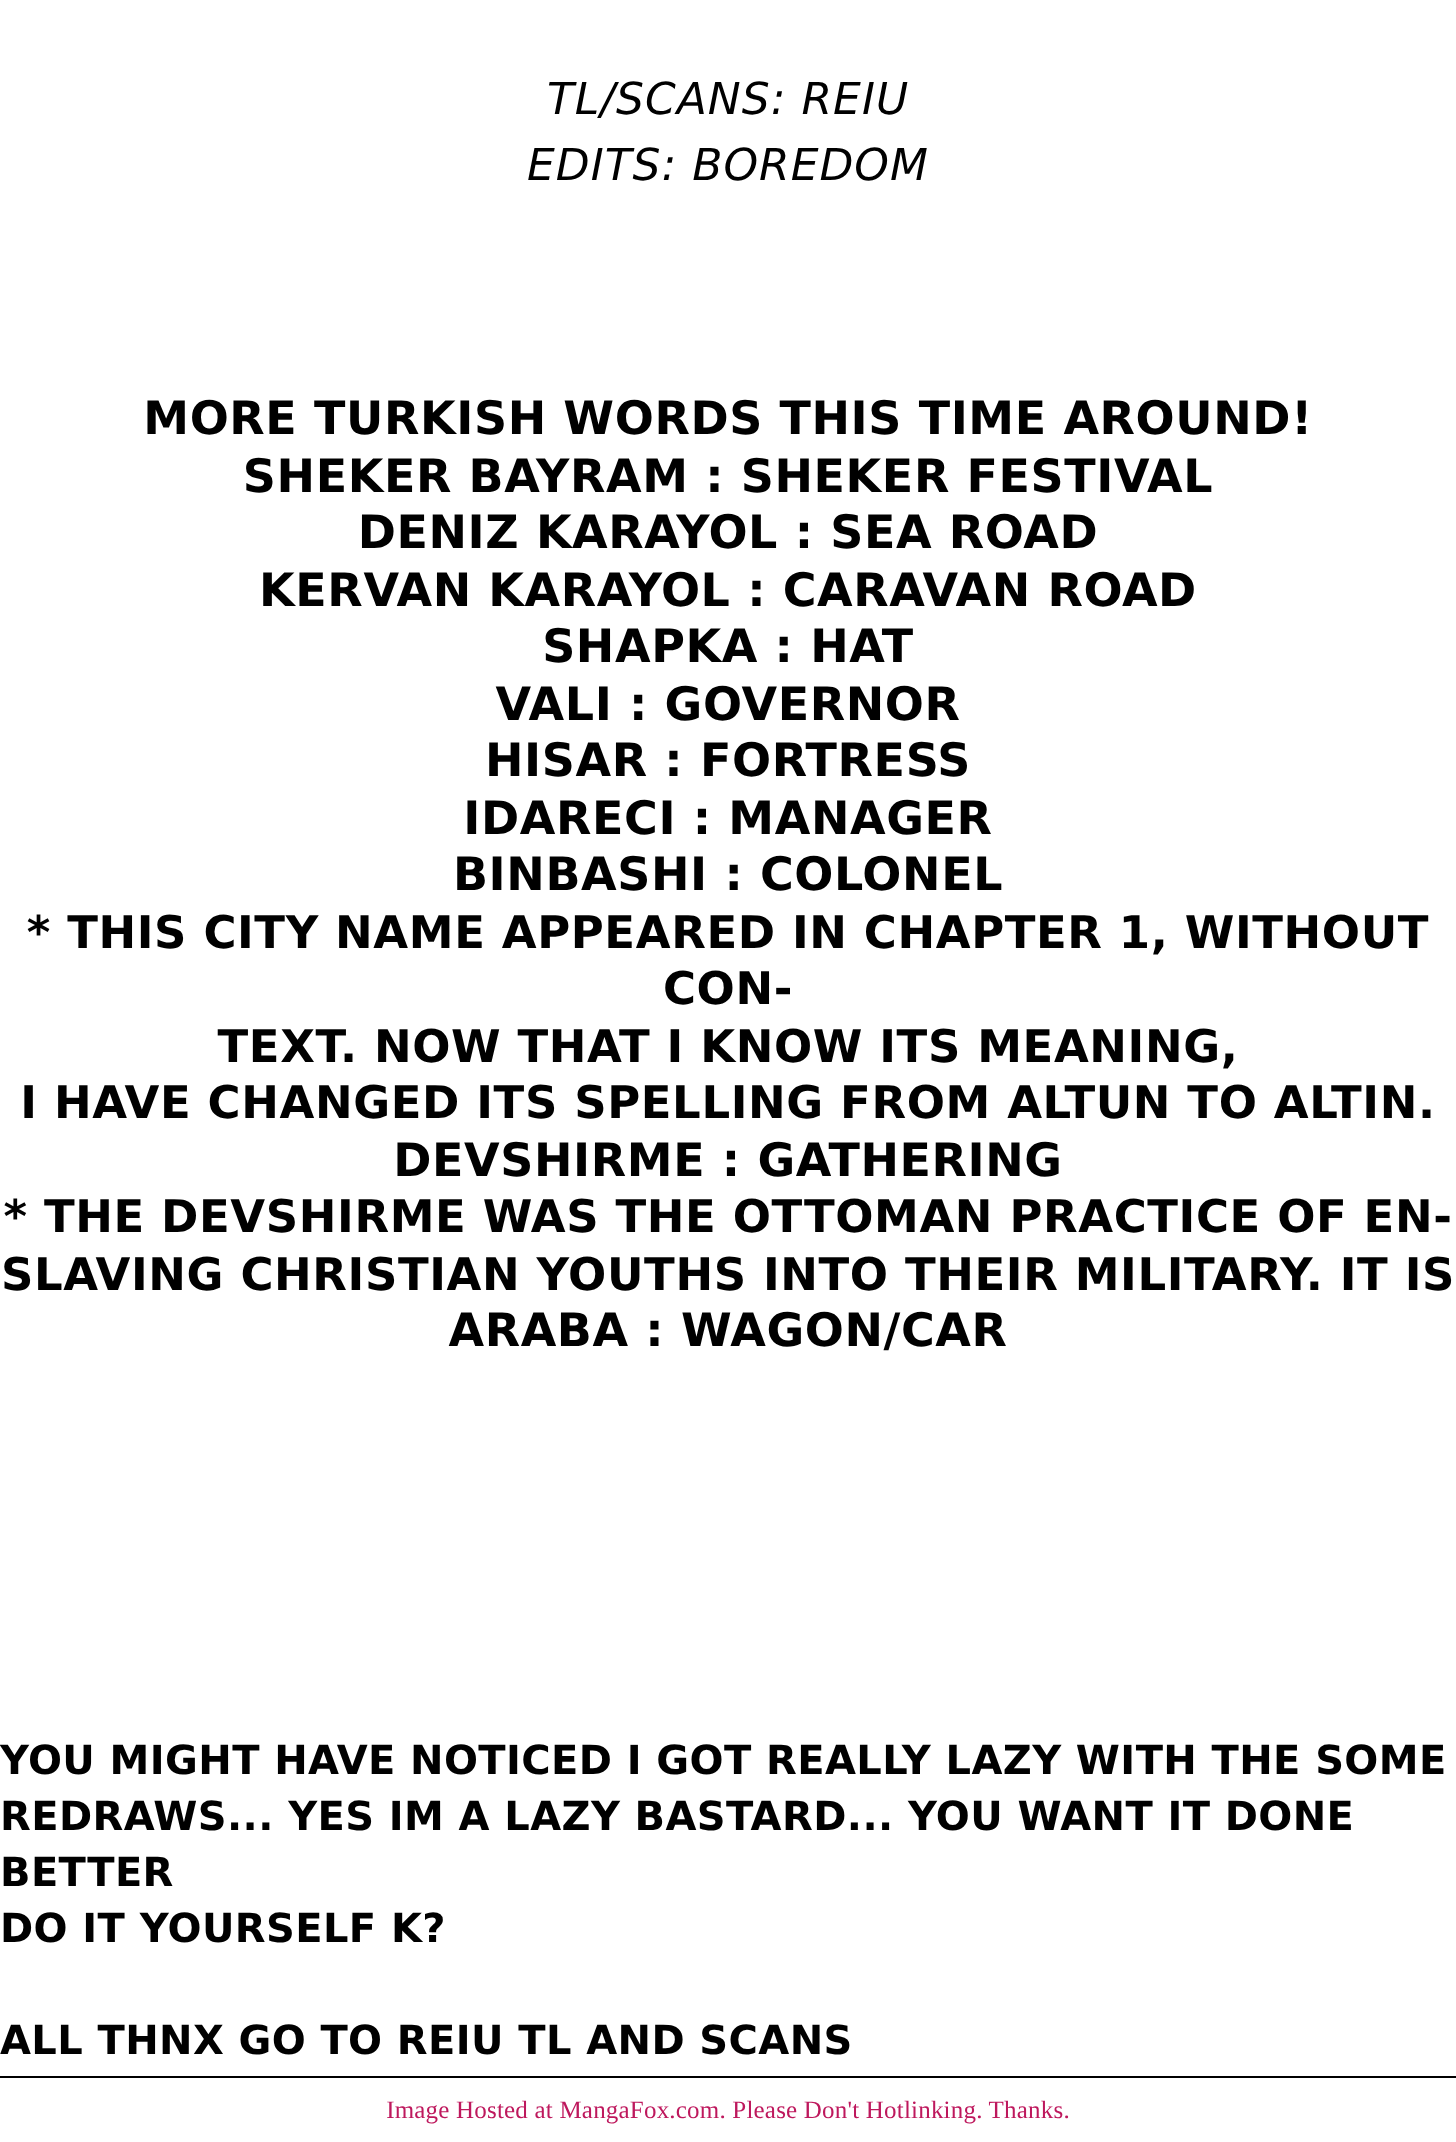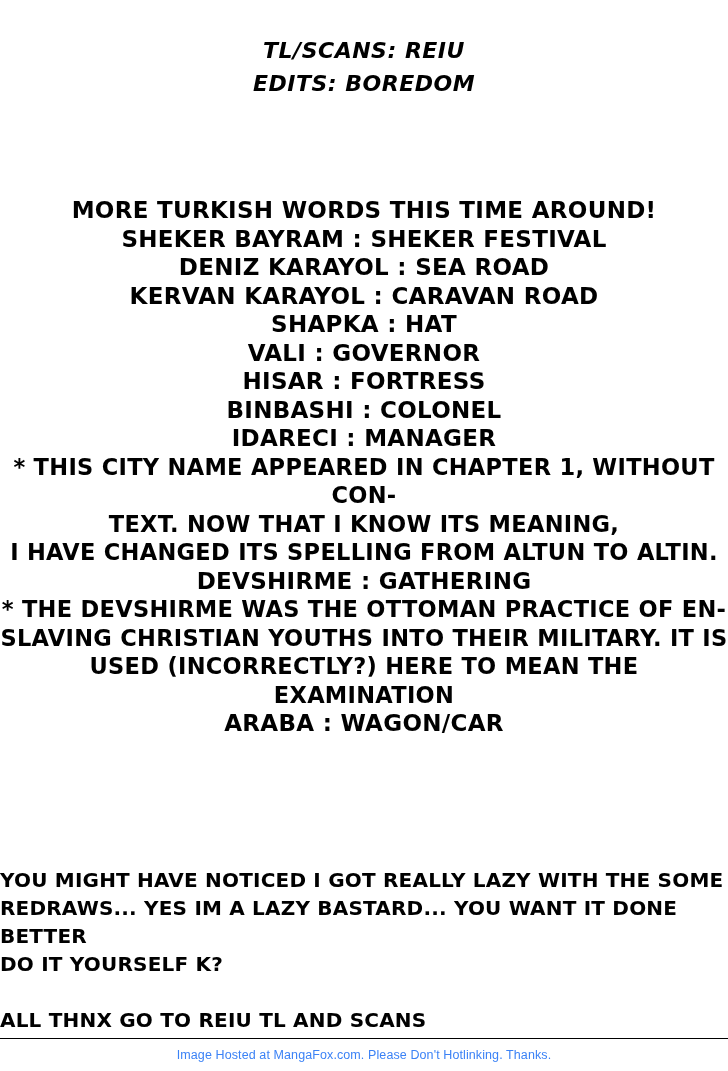--- a/index.html
+++ b/index.html
@@ -26,21 +26,21 @@
   
   .credits {
     position: absolute;
     top: 34px;
     left: 0;
     width: 728px;
     text-align: center;
   }
   .credits .line {
     font-family: "DejaVu Sans", sans-serif;
-    font-weight: bold;
+    font-weight: normal;
     font-style: italic;
     font-size: 22px;
     letter-spacing: 0.5px;
     line-height: 33px;
     text-transform: uppercase;
   }
 
   
   .glossary {
     position: absolute;
@@ -91,23 +91,23 @@
     bottom: 0;
     width: 728px;
     height: 32px;
     background: #ffffff;
     border-top: 1px solid #000000;
     display: flex;
     align-items: center;
     justify-content: center;
   }
   .footer-bar .footer-text {
-    font-family: Liberation Sans, sans-serif;
+    font-family: Liberation Serif, serif;
     font-size: 12.5px;
-    color: #3b82f6;
+    color: #be185d;
     letter-spacing: 0.1px;
   }
 </style>
 </head>
 <body>
 
 <div class="page">
 
   <div class="credits">
     <div class="line">TL/SCANS: REIU</div>
@@ -115,29 +115,28 @@
   </div>
 
   <div class="glossary">
     <div class="gline heading">MORE TURKISH WORDS THIS TIME AROUND!</div>
     <div class="gline">SHEKER BAYRAM : SHEKER FESTIVAL</div>
     <div class="gline">DENIZ KARAYOL : SEA ROAD</div>
     <div class="gline">KERVAN KARAYOL : CARAVAN ROAD</div>
     <div class="gline">SHAPKA : HAT</div>
     <div class="gline">VALI : GOVERNOR</div>
     <div class="gline">HISAR : FORTRESS</div>
+    <div class="gline">IDARECI : MANAGER</div>
     <div class="gline">BINBASHI : COLONEL</div>
-    <div class="gline">IDARECI : MANAGER</div>
     <div class="gline wide">* THIS CITY NAME APPEARED IN CHAPTER 1, WITHOUT CON-</div>
     <div class="gline wide">TEXT. NOW THAT I KNOW ITS MEANING,</div>
     <div class="gline wide">I HAVE CHANGED ITS SPELLING FROM ALTUN TO ALTIN.</div>
     <div class="gline">DEVSHIRME : GATHERING</div>
     <div class="gline wide">* THE DEVSHIRME WAS THE OTTOMAN PRACTICE OF EN-</div>
     <div class="gline wide">SLAVING CHRISTIAN YOUTHS INTO THEIR MILITARY. IT IS</div>
-    <div class="gline wide">USED (INCORRECTLY?) HERE TO MEAN THE EXAMINATION</div>
     <div class="gline">ARABA : WAGON/CAR</div>
   </div>
 
   <div class="notes">
     <div class="nline">YOU MIGHT HAVE NOTICED I GOT REALLY LAZY WITH THE SOME</div>
     <div class="nline">REDRAWS... YES IM A LAZY BASTARD... YOU WANT IT DONE BETTER</div>
     <div class="nline">DO IT YOURSELF K?</div>
     <div class="spacer"></div>
     <div class="nline">ALL THNX GO TO REIU TL AND SCANS</div>
   </div>

